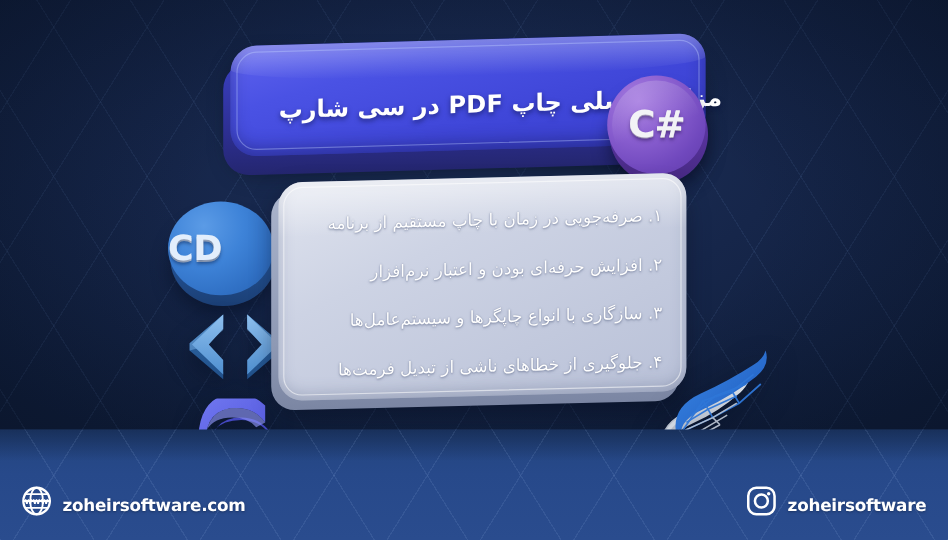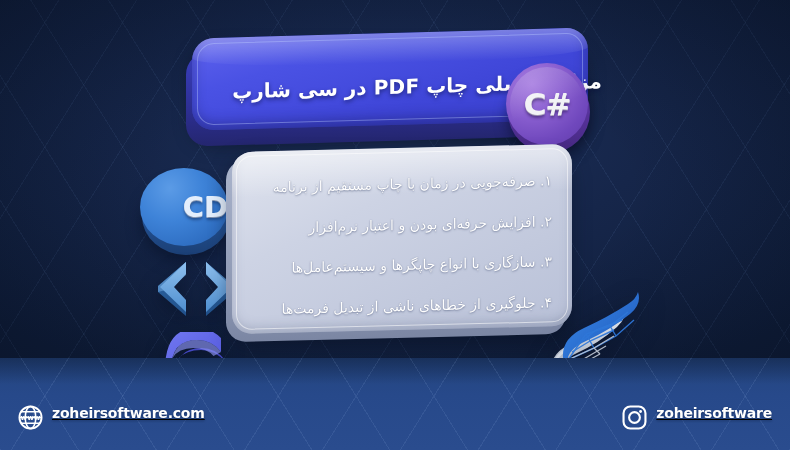--- a/index.html
+++ b/index.html
@@ -248,21 +248,21 @@
     box-shadow: 0 7px 15px rgba(6,14,34,0.55);
   }
   .cd-badge .disc-face {
     position: absolute;
     left: 0; top: 0;
     width: 88px; height: 78px;
     border-radius: 50%;
     background: radial-gradient(circle at 34% 26%, #5b9be6 0%, #3e83d8 40%, #3070c4 72%, #275fab 100%);
     display: flex;
     align-items: center;
-    justify-content: flex-start;
+    justify-content: flex-end;
   }
   .cd-label {
     position: relative;
     color: #e3eefc;
     font-size: 29px;
     font-weight: bold;
     letter-spacing: 0px;
     direction: ltr;
     text-shadow: 0 3px 3px rgba(20,50,100,0.6), 0 1px 0 #ffffff;
   }
@@ -292,24 +292,23 @@
     width: 130px;
     height: 128px;
     filter: drop-shadow(0 8px 12px rgba(6,14,34,0.5));
   }
 
   
   .footer-item {
     position: absolute;
     bottom: 20px;
     display: flex;
-    align-items: flex-start;
+    align-items: flex-end;
     gap: 9px;
     direction: ltr;
-    text-decoration: underline;
   }
   .footer-left  { left: 18px; }
   .footer-right { right: 18px; }
   .footer-item .f-label {
     color: #ffffff;
     font-size: 14px;
     font-weight: bold;
     letter-spacing: -0.2px;
     text-shadow: 0 1px 2px rgba(10,25,55,0.5);
   }

